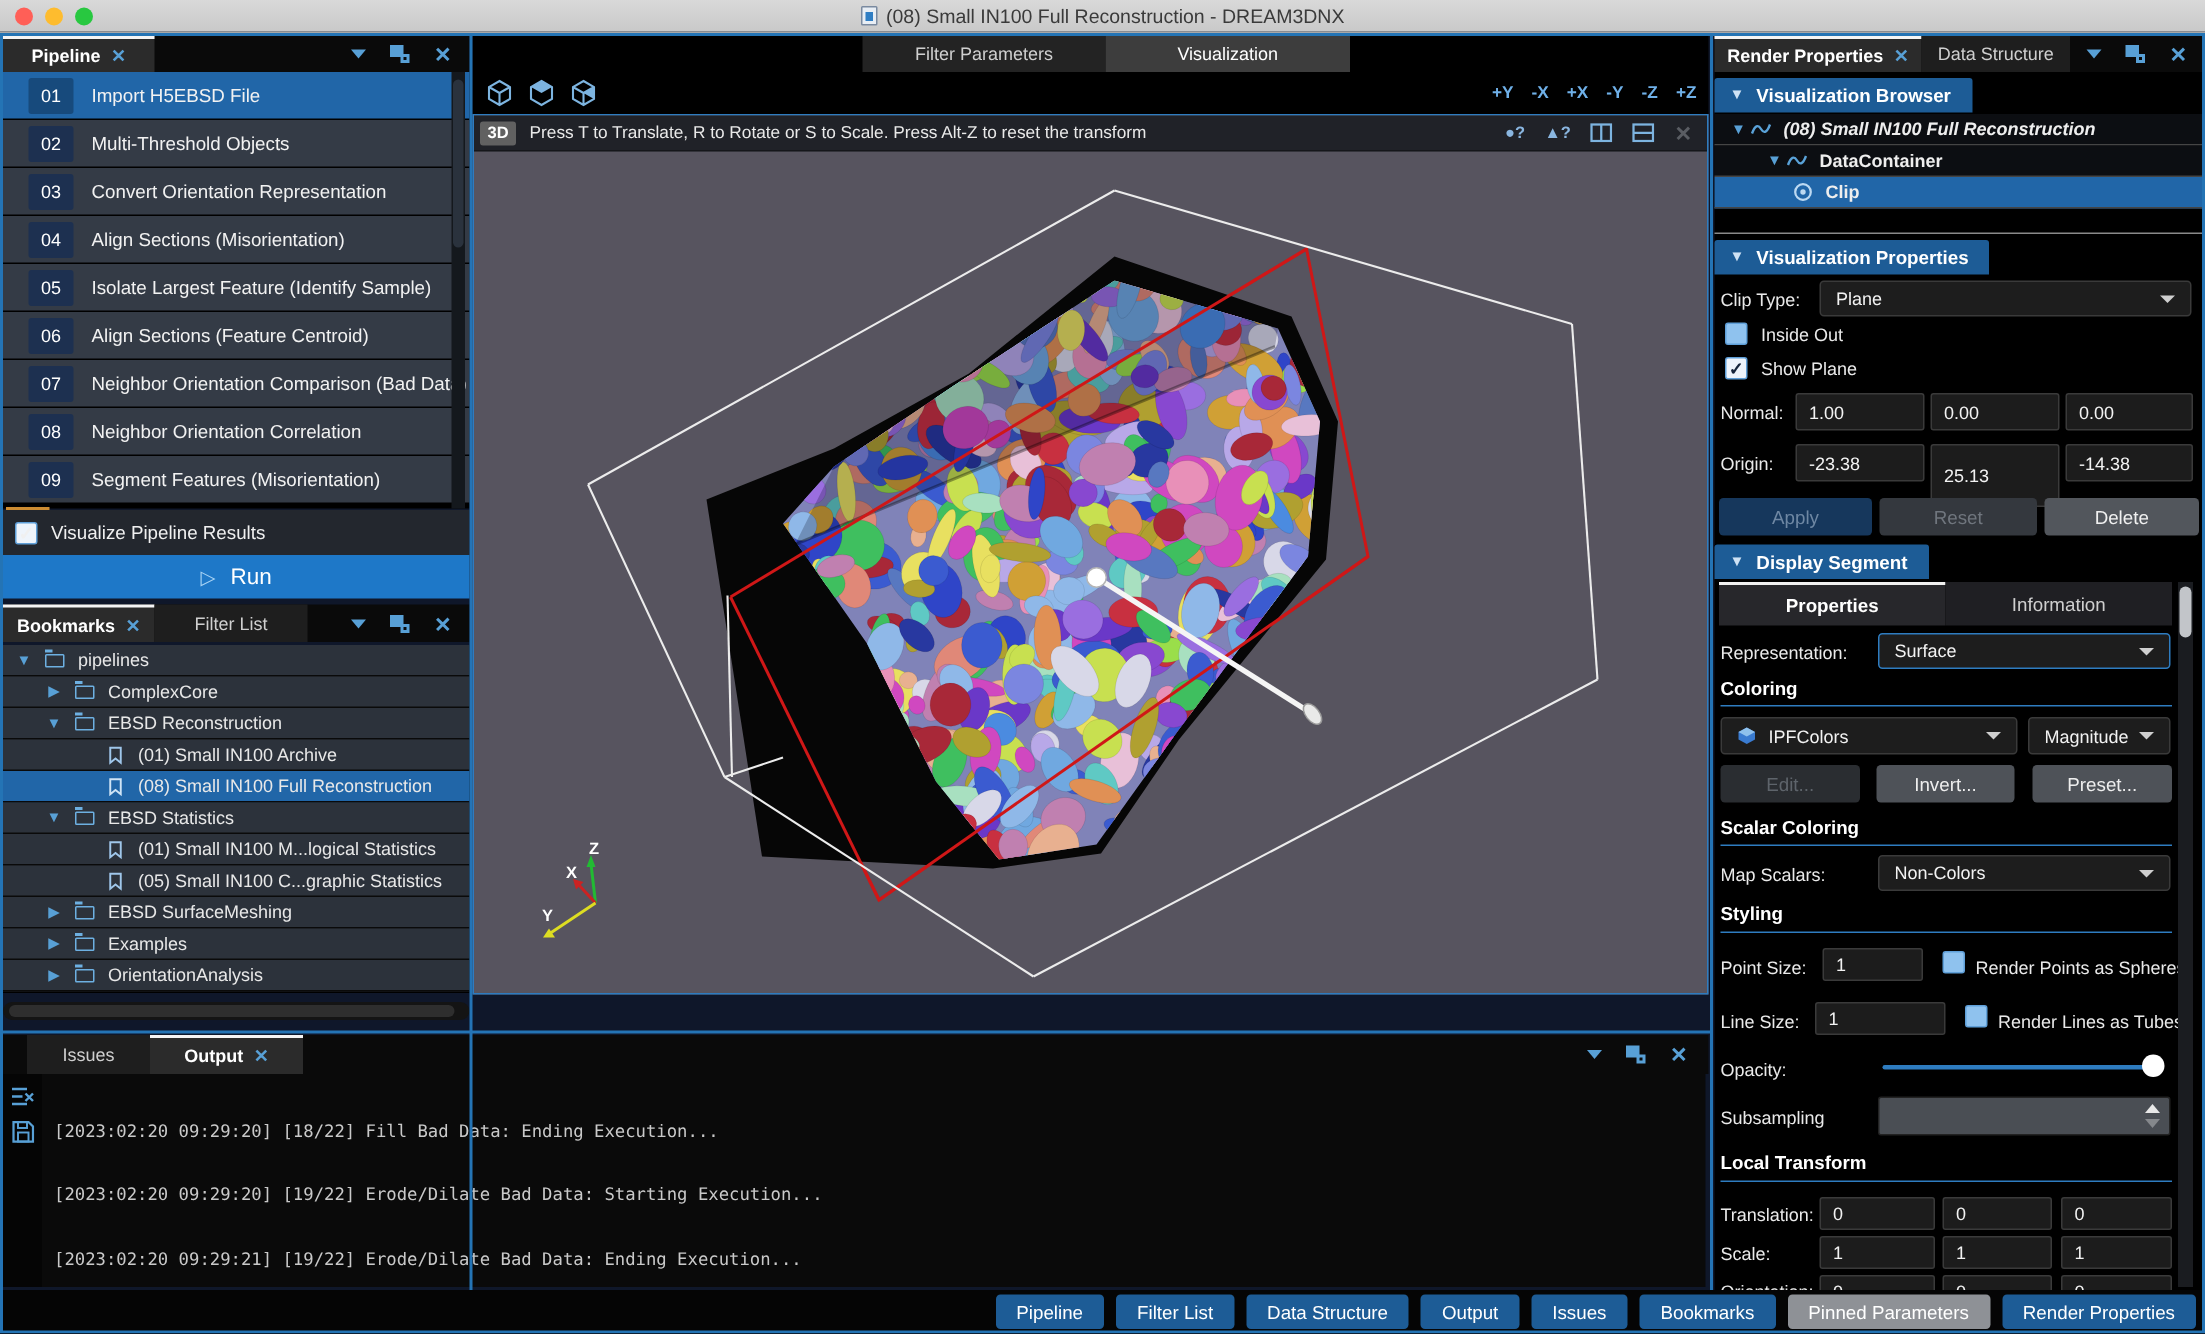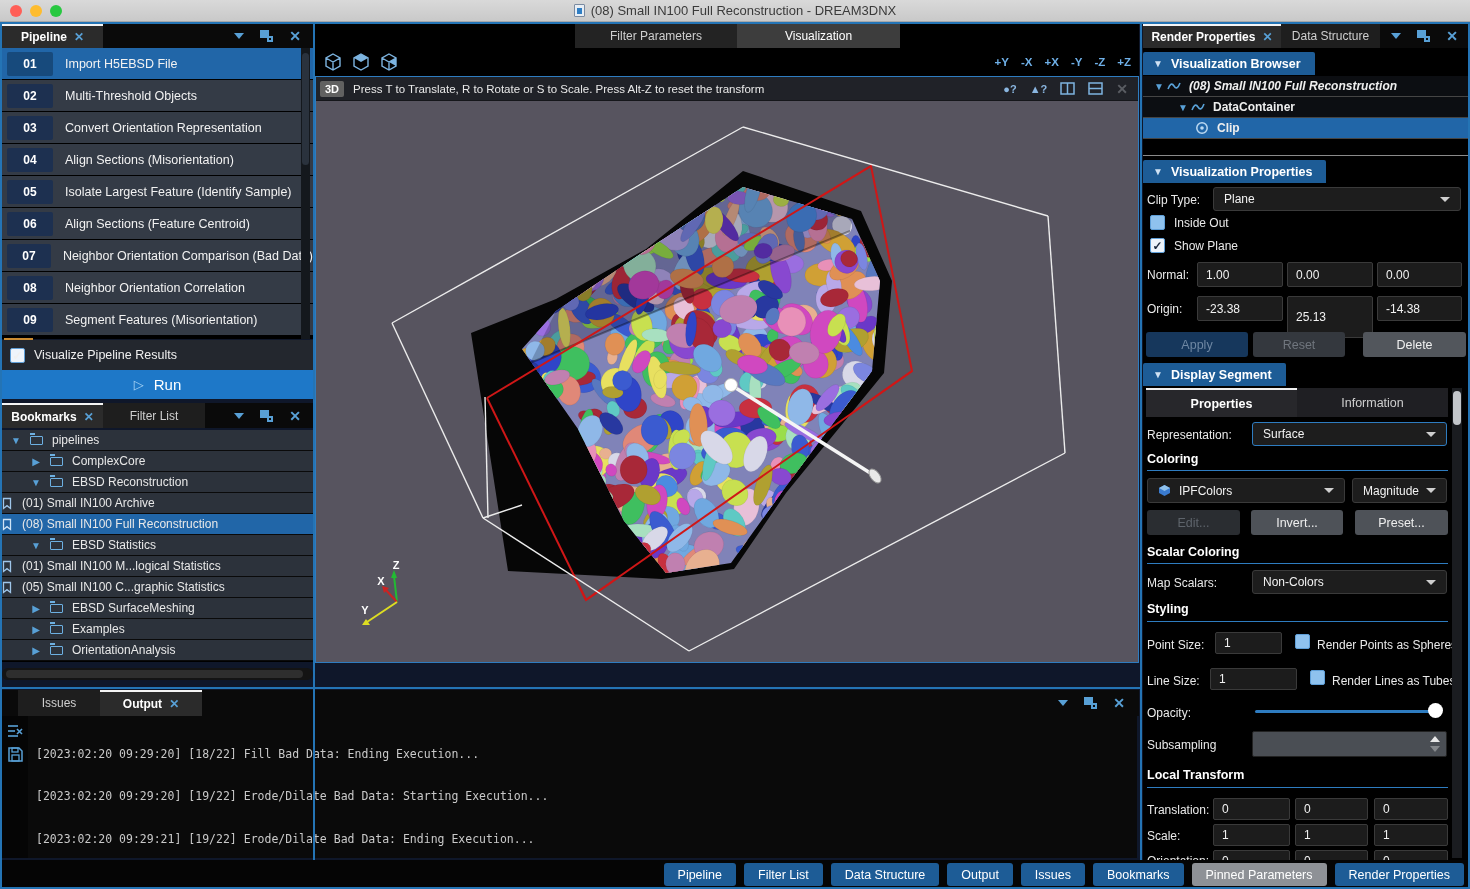--- a/index.html
+++ b/index.html
@@ -37,22 +37,22 @@
   .float-ico .b1{ position:absolute; left:0; top:0; width:9px; height:8px; background:#58a0d6; }
   .float-ico .b2{ position:absolute; right:0; bottom:0; width:6px; height:6px; border:2px solid #58a0d6; }
   .x-ico { color:#58a0d6; font-size:14px; font-weight:bold; line-height:1; }
 
   
   #lp-tabbar { left:2px; top:24px; width:311px; height:24px; background:#0a0a0a; }
   #pl-list { left:2px; top:48px; width:311px; height:291px; background:#000; }
   .prow { position:relative; height:32px; background:#343b46; border-bottom:1px solid #000;
     display:flex; align-items:center; }
   .prow.sel { background:#2166a8; }
-  .pnum { margin-left:5px; width:46px; height:24px; background:#1d3050; color:#fff;
-    font-size:12px; font-weight:bold; display:flex; align-items:center; justify-content:center;
+  .pnum { margin-left:17px; width:30px; height:24px; background:#1d3050; color:#fff;
+    font-size:12px; font-weight:normal; display:flex; align-items:center; justify-content:center;
     border-radius:2px; }
   .prow.sel .pnum { background:#174a7c; }
   .plab { margin-left:12px; font-size:12.5px; color:#f2f2f2; white-space:nowrap; }
   #pl-scroll { left:301px; top:48px; width:9px; height:291px; background:#14181d; }
   #pl-thumb { left:1px; top:5px; width:7px; height:112px; background:#2a323d; border-radius:4px; }
   #orange-tick { left:4px; top:338px; width:29px; height:2px; background:#cd8c32; }
   #visrow { left:2px; top:340px; width:311px; height:30px; background:#23272e;
     display:flex; align-items:center; gap:9px; padding-left:8px; }
   #visrow span { font-size:12.5px; color:#f0f0f0; }
   .cb { width:15px; height:15px; border-radius:2px; background:#8fc2ee; border:1px solid #5f9fd8;
@@ -62,21 +62,21 @@
   #runbtn { left:2px; top:370px; width:311px; height:29px; background:#1e78c8; color:#fff;
     font-size:15px; display:flex; align-items:center; justify-content:center; gap:10px; }
   #runbtn .play { color:#a9d4f5; font-size:13px; }
 
   
   #bm-tabbar { left:2px; top:403px; width:311px; height:25px; background:#0a0a0a; }
   #bm-tree { left:2px; top:430px; width:311px; height:232px; background:#000; }
   .trow { height:21px; background:#2c323b; border-bottom:1px solid #0a0a0a;
     display:flex; align-items:center; font-size:12px; color:#e8e8e8; white-space:nowrap; }
   .trow.sel { background:#2166a8; }
-  .ind1 { padding-left:6px; } .ind2 { padding-left:26px; } .ind3 { }
+  .ind1 { padding-left:6px; } .ind2 { padding-left:26px; } .ind3 { padding-left:70px; }
   .chev { width:16px; color:#58a0d6; font-size:10px; text-align:center; }
   .folder { width:13px; height:9px; border:1.5px solid #6db0e2; border-radius:1px;
     position:relative; margin:0 9px 0 6px; }
   .folder::before { content:""; position:absolute; left:-1.5px; top:-4px; width:5px; height:2px;
     background:#6db0e2; }
   .bmk { margin:0 10px 0 0; display:block; }
   #bm-hscroll { left:2px; top:668px; width:311px; height:12px; background:#141414; border-radius:6px;}
   #bm-hthumb { left:6px; top:670px; width:297px; height:8px; background:#2e2e2e; border-radius:4px; }
 
   
@@ -1175,21 +1175,21 @@
   <div class="field" style="left:1197px;top:262px;width:86px;height:25px;">1.00</div>
   <div class="field" style="left:1287px;top:262px;width:86px;height:25px;">0.00</div>
   <div class="field" style="left:1377px;top:262px;width:85px;height:25px;">0.00</div>
 
   <span class="rp-label" style="left:1147px;top:302px;">Origin:</span>
   <div class="field" style="left:1197px;top:296px;width:86px;height:25px;">-23.38</div>
   <div class="field" style="left:1287px;top:296px;width:86px;height:42px;">25.13</div>
   <div class="field" style="left:1377px;top:296px;width:85px;height:25px;">-14.38</div>
 
   <div class="pbtn" style="left:1146px;top:332px;width:102px;background:#16375c;color:#6e87a3;">Apply</div>
-  <div class="pbtn" style="left:1253px;top:332px;width:92px;background:#34383e;color:#70767e;">Reset</div>
+  <div class="pbtn" style="left:1253px;top:332px;width:105px;background:#34383e;color:#70767e;">Reset</div>
   <div class="pbtn" style="left:1363px;top:332px;width:103px;background:#52565c;color:#f0f0f0;">Delete</div>
 
   <div class="sec-head" style="left:1143px;top:363px;">
     <span class="chev">▼</span>
     <span>Display Segment</span>
   </div>
 
   <div class="rp-tab active" style="left:1146px;top:388px;width:151px;">
       <span>Properties</span>
     </div>

